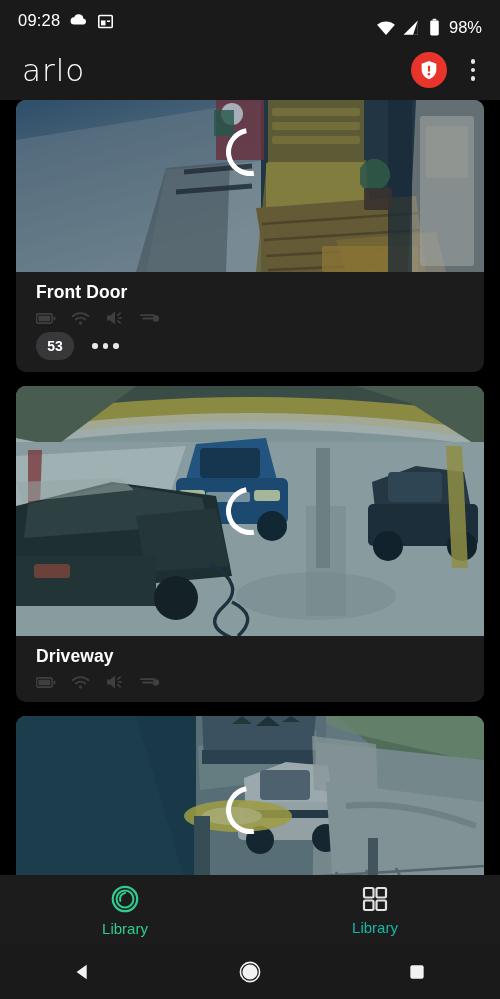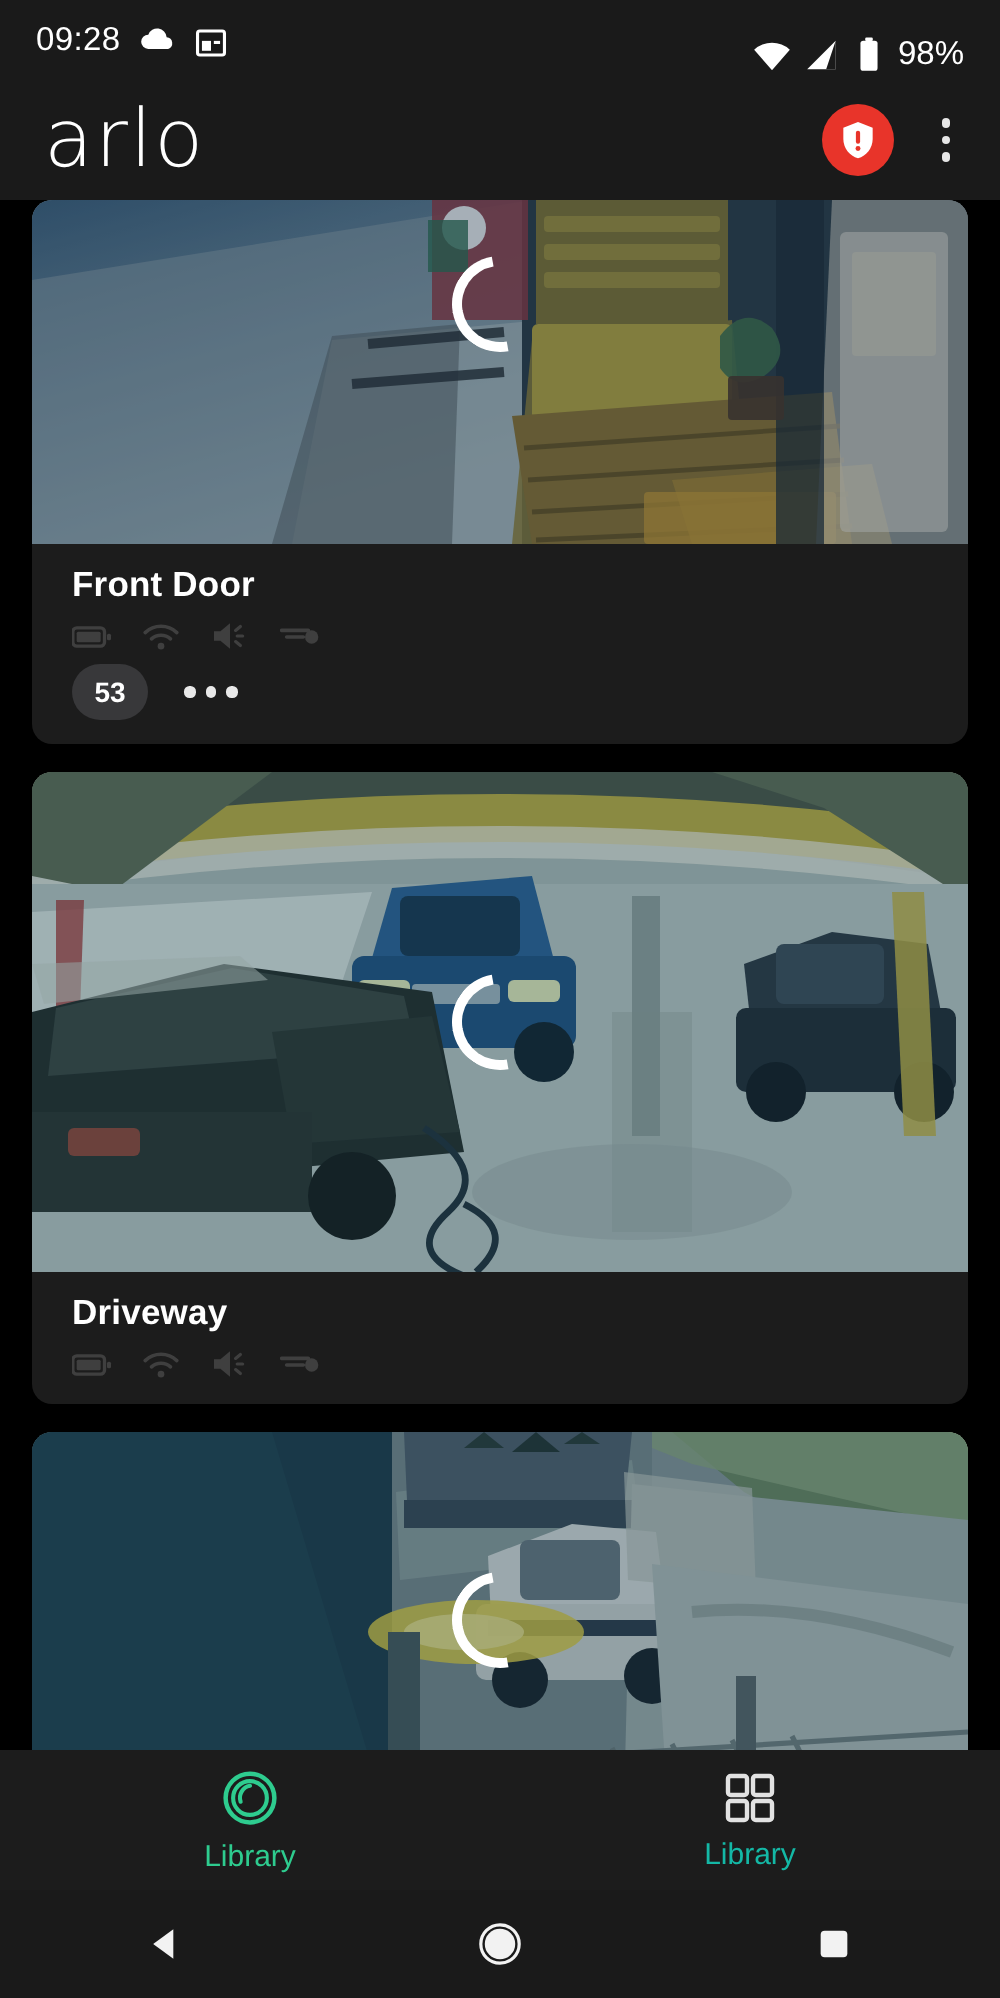--- a/index.html
+++ b/index.html
@@ -22,21 +22,21 @@
   .sb-time{ font-size:16.5px; letter-spacing:.2px; font-weight:400; }
   .sb-pct{ font-size:16.5px; font-weight:400; margin-left:1px; }
 
   
   .appbar{
     height:60px; background:#1a1a1a;
     display:flex; align-items:center; justify-content:space-between;
     padding:0 20px 0 22px;
   }
   .logo{
-    font-size:40px; color:#fff; letter-spacing:1px;
+    font-size:31px; color:#fff; letter-spacing:1px;
     font-weight:300; font-family:"DejaVu Sans", sans-serif;
     line-height:1;
   }
   .appbar-right{ display:flex; align-items:center; gap:19px; }
   .alert-badge{
     width:36px; height:36px; border-radius:50%;
     background:#e8342a; display:flex; align-items:center; justify-content:center;
   }
   .kebab{ display:flex; flex-direction:column; gap:4px; padding:6px 5px; }
   .kebab i{ width:4.5px; height:4.5px; border-radius:50%; background:#e6e6e6; display:block; }

